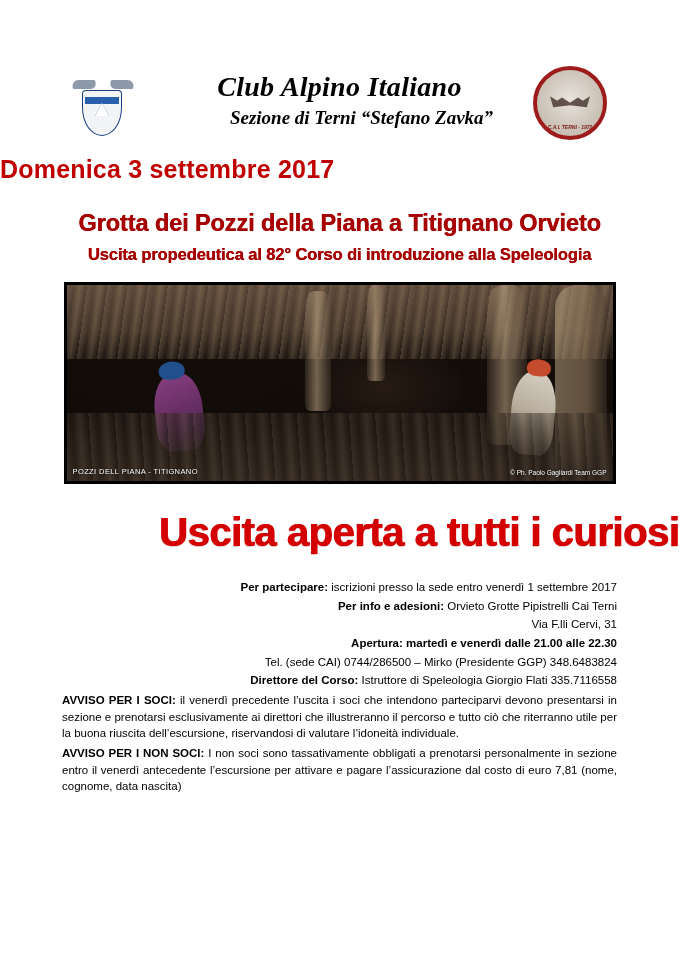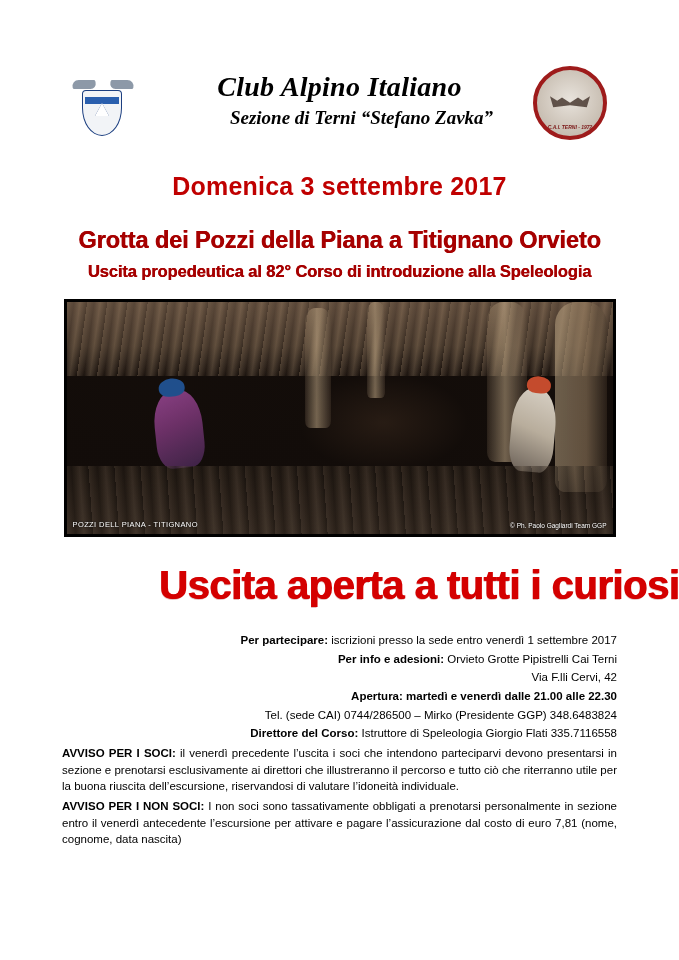--- a/index.html
+++ b/index.html
@@ -137,22 +137,22 @@
     left: 0; right: 0;
     bottom: 6px;
     text-align: center;
     font-size: 5px;
     font-weight: bold;
     color: #7a1414;
   }
 
   
   .date-line {
-    margin-top: 22px;
-    text-align: center;
+    margin-top: 5px;
+    text-align: left;
     font-family: "Liberation Sans", sans-serif;
     font-size: 25px;
     font-weight: bold;
     color: #c00000;
     letter-spacing: 0.2px;
   }
 
   
   .title-block {
     margin-top: 26px;
@@ -172,21 +172,21 @@
     font-weight: bold;
     color: #a60000;
     letter-spacing: -0.1px;
     text-shadow: 0.4px 0 0 #a60000;
   }
 
   
   .photo-wrap {
     margin: 18px auto 0 auto;
     width: 552px;
-    height: 238px;
+    height: 202px;
     border: 3px solid #000;
     box-sizing: border-box;
     position: relative;
     background: #14100e;
     overflow: hidden;
   }
   .cave {
     position: absolute;
     inset: 0;
     background:
@@ -357,21 +357,21 @@
 
   <div class="banner">Uscita aperta a tutti i curiosi</div>
 
   <div class="body-text">
     <p>
       <span class="b">Per partecipare:</span><span> iscrizioni presso la sede entro venerdì  1 settembre 2017</span>
     </p>
     <p>
       <span class="b">Per info e adesioni:</span><span> Orvieto Grotte Pipistrelli  Cai Terni</span>
     </p>
-    <p>Via F.lli Cervi, 42</p>
+    <p>Via F.lli Cervi, 31</p>
     <p>
       <span class="b">Apertura:</span><span class="b"> martedì e venerdì dalle 21.00 alle 22.30</span>
     </p>
     <p>Tel. (sede CAI)  0744/286500 – Mirko (Presidente GGP) 348.6483824</p>
     <p>
       <span class="b">Direttore del  Corso:</span><span> Istruttore  di Speleologia  Giorgio Flati  335.7116558</span>
     </p>
     <p class="just">
       <span class="b">AVVISO PER I SOCI:</span><span> il venerdì precedente l’uscita i soci che intendono parteciparvi devono presentarsi in sezione e prenotarsi esclusivamente ai direttori che illustreranno il percorso e tutto ciò che riterranno utile per la buona riuscita dell’escursione, riservandosi di valutare l’idoneità individuale.</span>
     </p>

